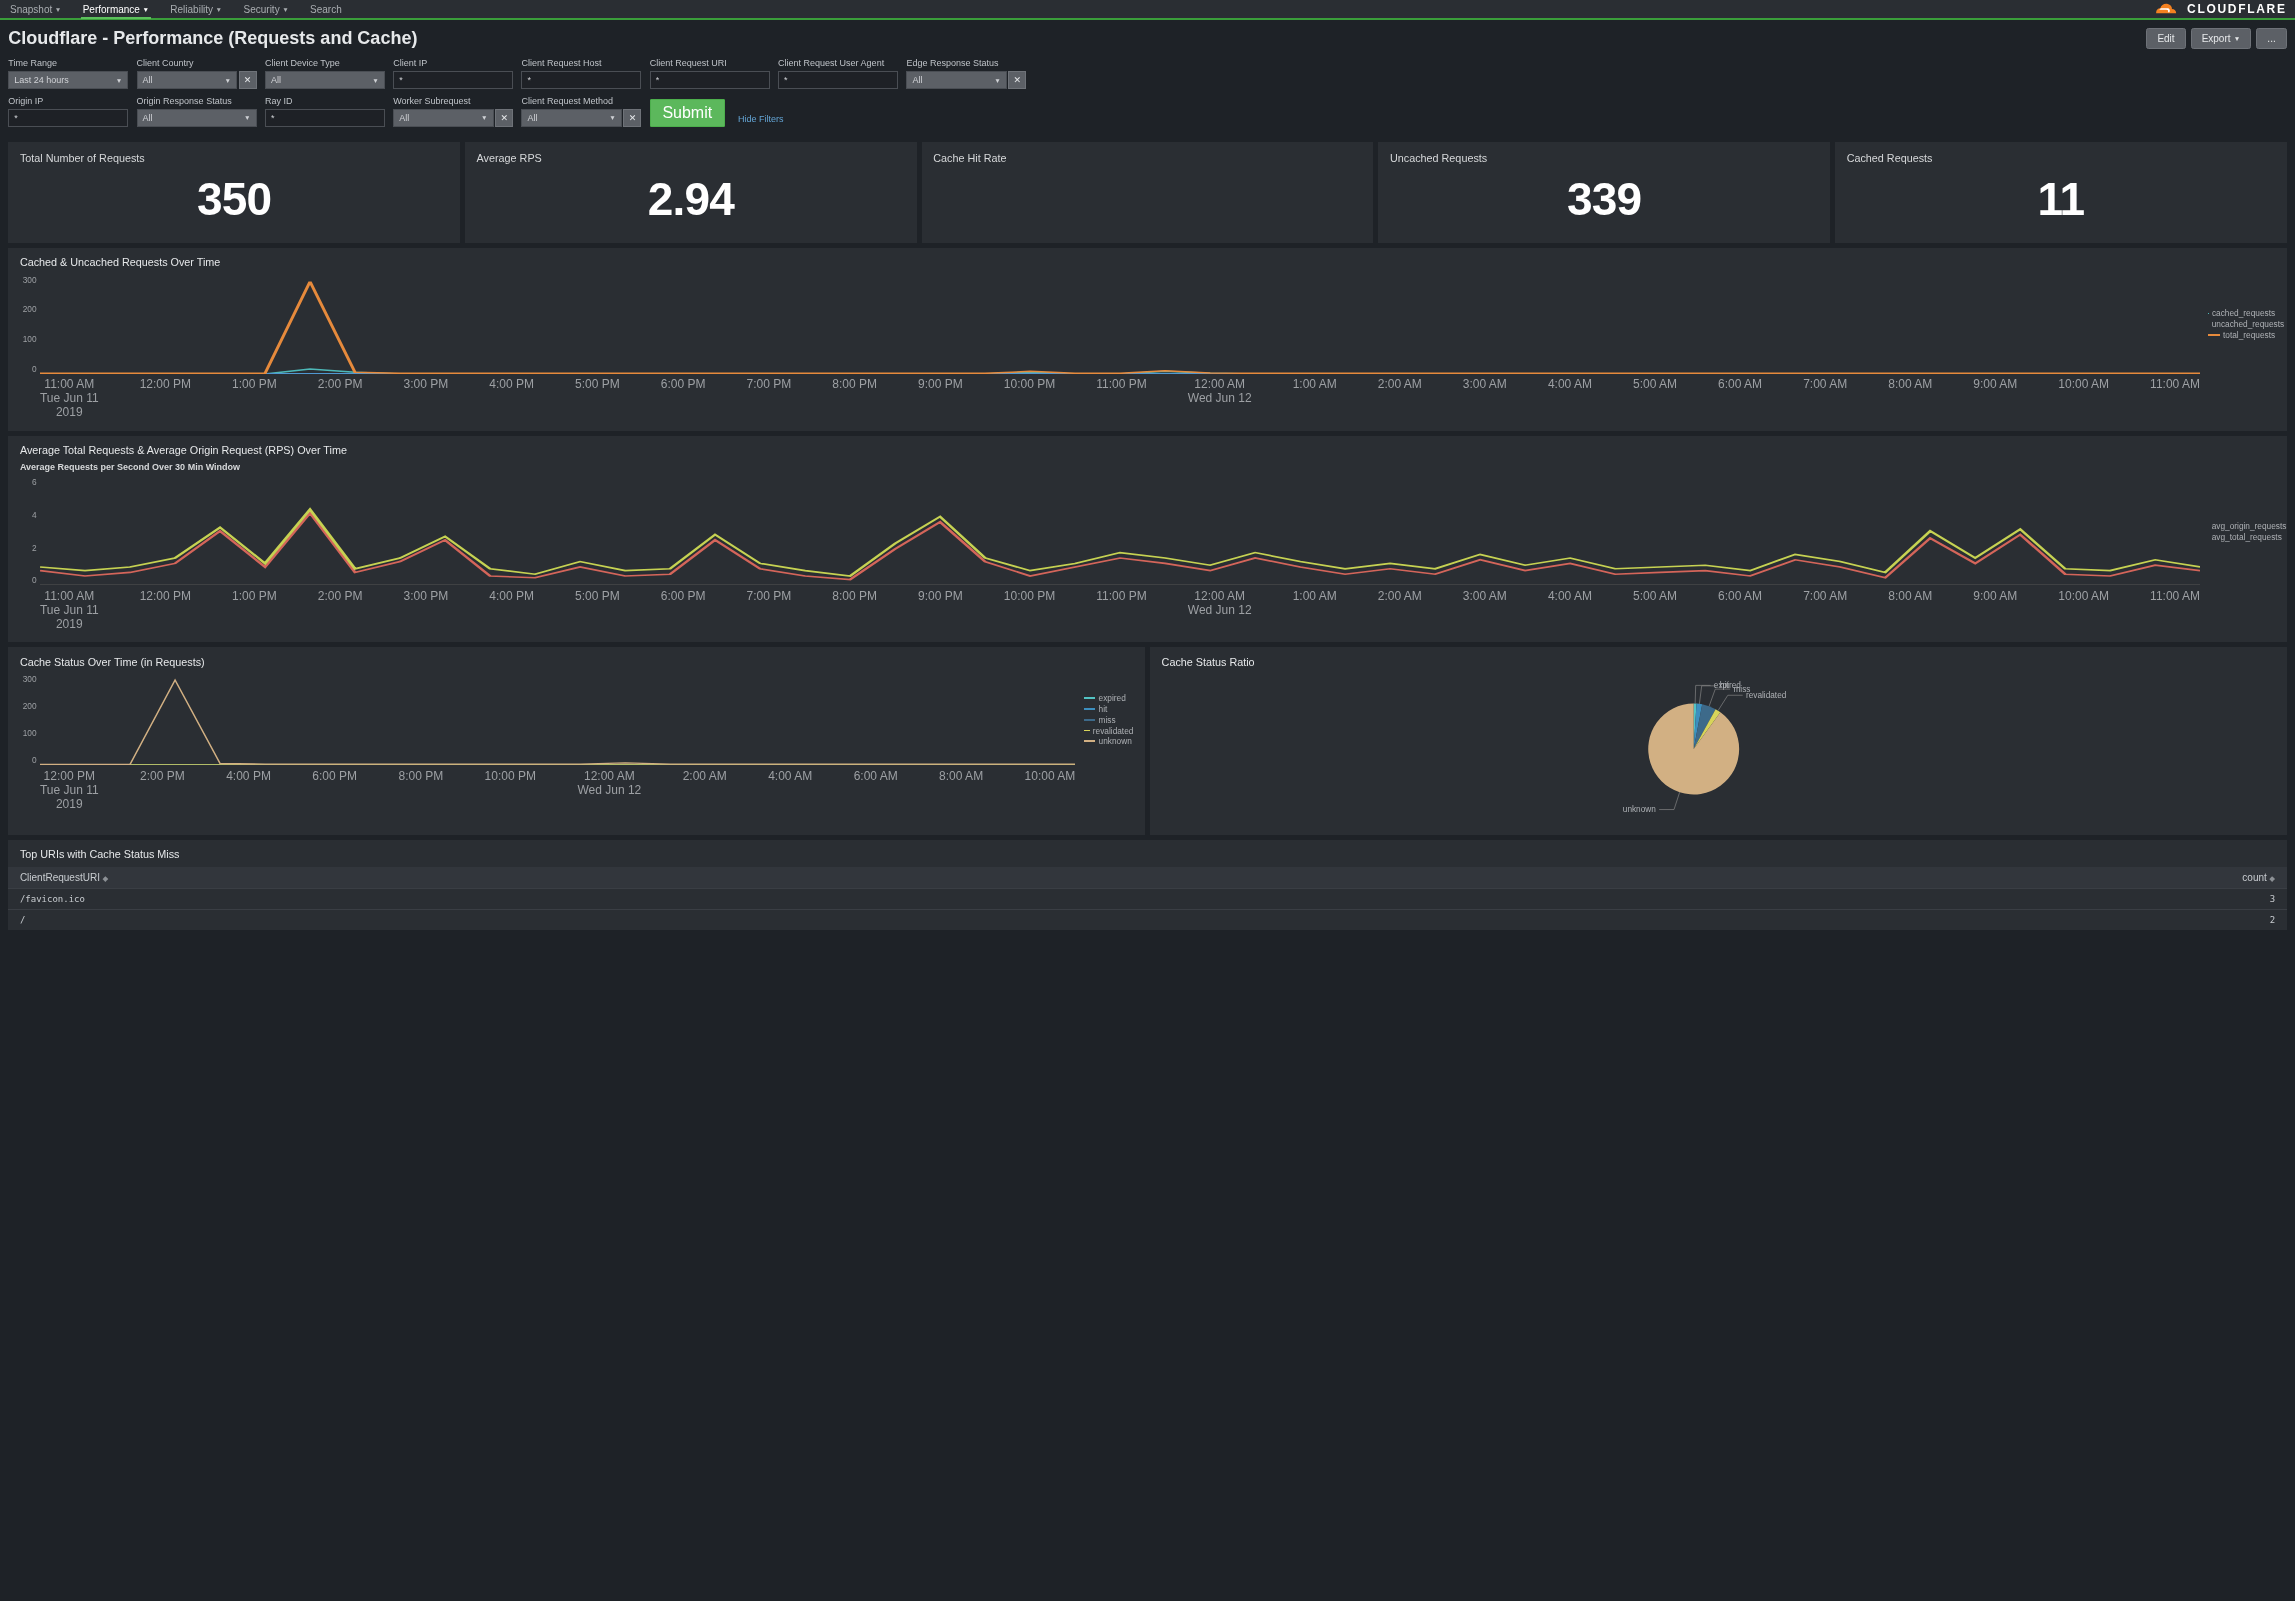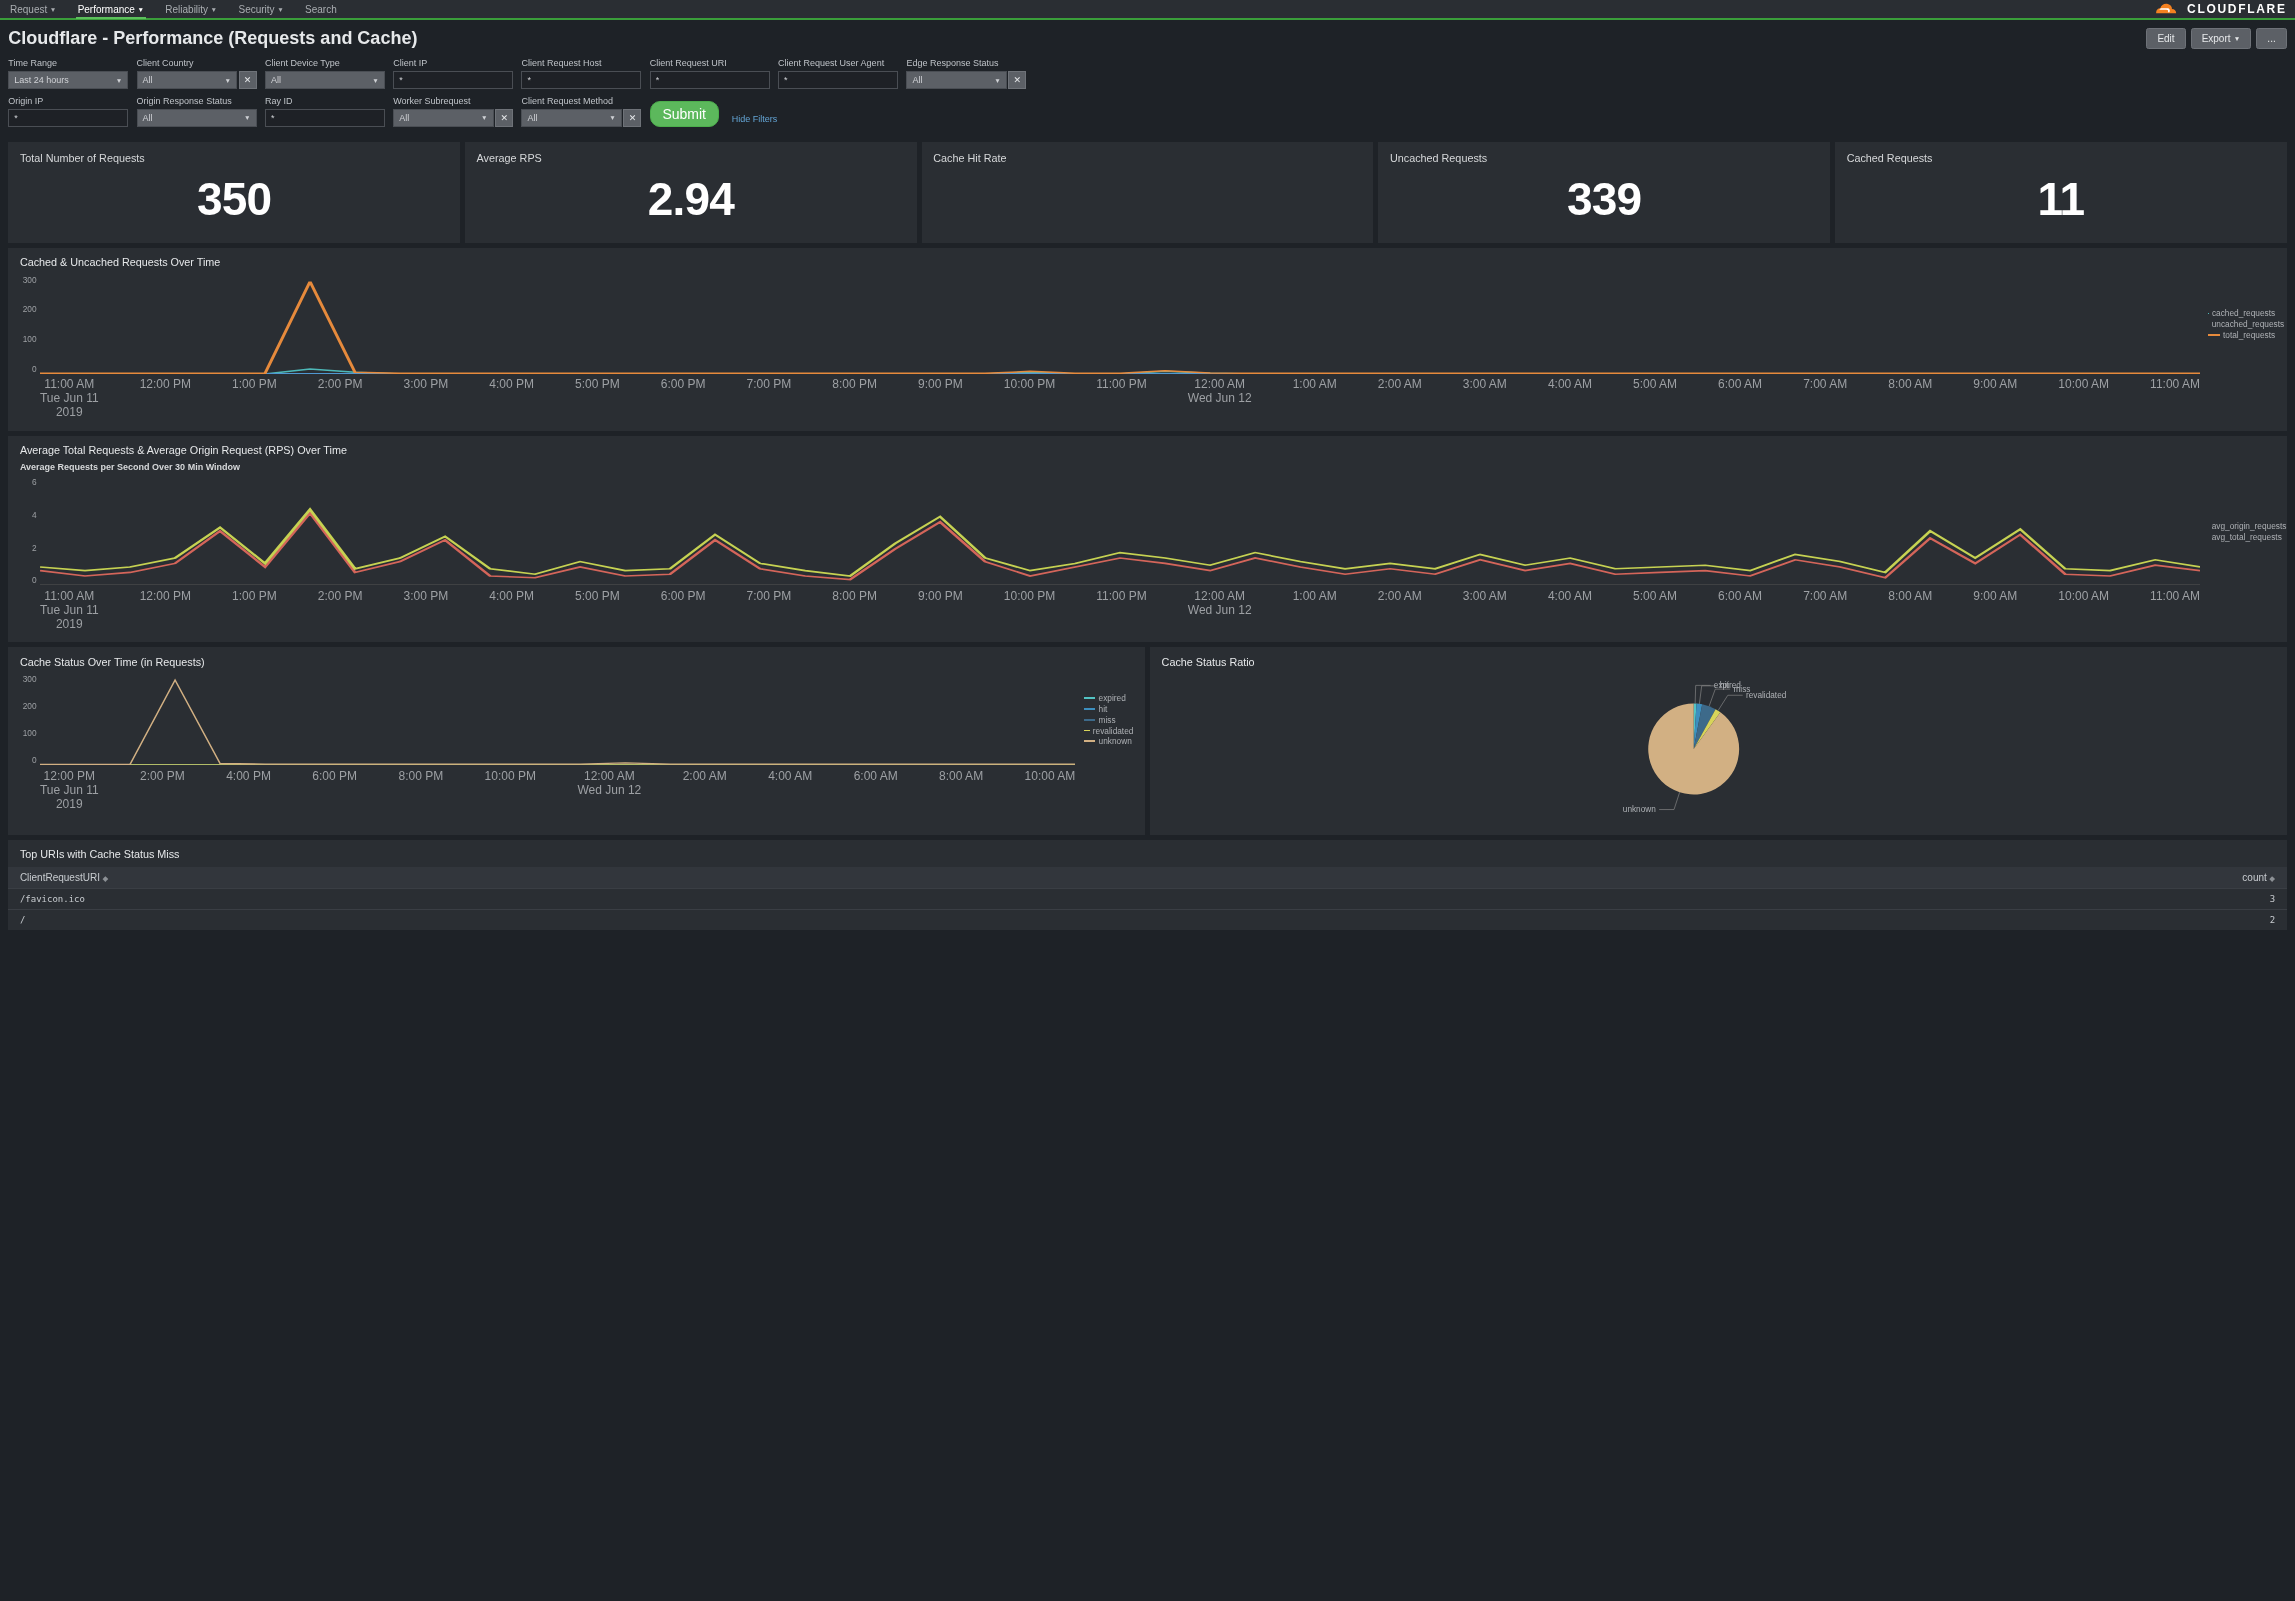--- a/index.html
+++ b/index.html
@@ -8,21 +8,21 @@
   .topnav { display: flex; gap: 18px; align-items: center; height: 100%; font-size: 10px; }
   .navitem { color: #a9adb1; display: flex; align-items: center; gap: 2.5px; cursor: pointer; height: 100%; padding: 0 1.7px; }
   .navitem.active { color: #fff; border-bottom: 2.5px solid #5cc05c; margin-bottom: -2.5px; }
   .caret { font-size: 6.6px; }
   .logo { display: flex; align-items: center; gap: 5px; }
   .logo svg { height: 18px; }
   .header-row { display: flex; align-items: center; justify-content: space-between; padding: 8.3px; }
   .page-title { font-size: 18px; font-weight: 600; color: #e6e8ea; }
   .header-btns { display: flex; gap: 5px; }
   .btn-grey { background: #5c6066; color: #e6e8ea; border: 0.8px solid #6e7278; border-radius: 2.5px; padding: 4.1px 10px; font-size: 10px; display: flex; align-items: center; gap: 3.3px; cursor: pointer; }
-  .btn-green { background: #5cb85c; color: #fff; border: 0.8px solid #4cae4c; border-radius: 10px; padding: 4.1px 11.6px; font-size: 14px; cursor: pointer; }
+  .btn-green { background: #5cb85c; color: #fff; border: 0.8px solid #4cae4c; border-radius: 1px; padding: 4.1px 11.6px; font-size: 16px; cursor: pointer; }
   .filters { padding: 0 8.3px 8.3px 8.3px; }
   .filter-row { display: flex; gap: 8.3px; margin-bottom: 6.6px; }
   .filter-group { display: flex; flex-direction: column; gap: 3.3px; width: 120px; }
   .filter-label { font-size: 9px; color: #bfc3c8; }
   .filter-input, .filter-select { height: 18px; background: #1e2126; border: 0.8px solid #4a4e54; color: #d0d2d6; padding: 0 5px; font-size: 9px; width: 100%; }
   .filter-select { background: #5c6066; cursor: pointer; display: flex; align-items: center; justify-content: space-between; }
   .select-with-x { display: flex; gap: 1.7px; }
   .select-with-x .filter-select { flex: 1; }
   .x-btn { width: 18px; height: 18px; background: #5c6066; border: 0.8px solid #6e7278; color: #e6e8ea; display: flex; align-items: center; justify-content: center; cursor: pointer; font-size: 9px; }
   .hide-filters { color: #63a4d4; font-size: 9px; cursor: pointer; align-self: end; margin-left: 5px; padding-bottom: 3.3px; }
@@ -54,21 +54,21 @@
   .tbl td.r { text-align: right; }
   .sort { font-size: 7.5px; opacity: .6; margin-left: 2.5px; }
   svg.line-chart { width: 100%; height: 100%; display: block; }
 </style>
 </head>
 <body>
 
 <div class="topbar">
   <div class="topnav" id="topnav">
       <div class="navitem">
-        <span>Request</span>
+        <span>Snapshot</span>
         <span class="caret">▼</span>
       </div>
       <div class="navitem active">
         <span>Performance</span>
         <span class="caret">▼</span>
       </div>
       <div class="navitem">
         <span>Reliability</span>
         <span class="caret">▼</span>
       </div>

